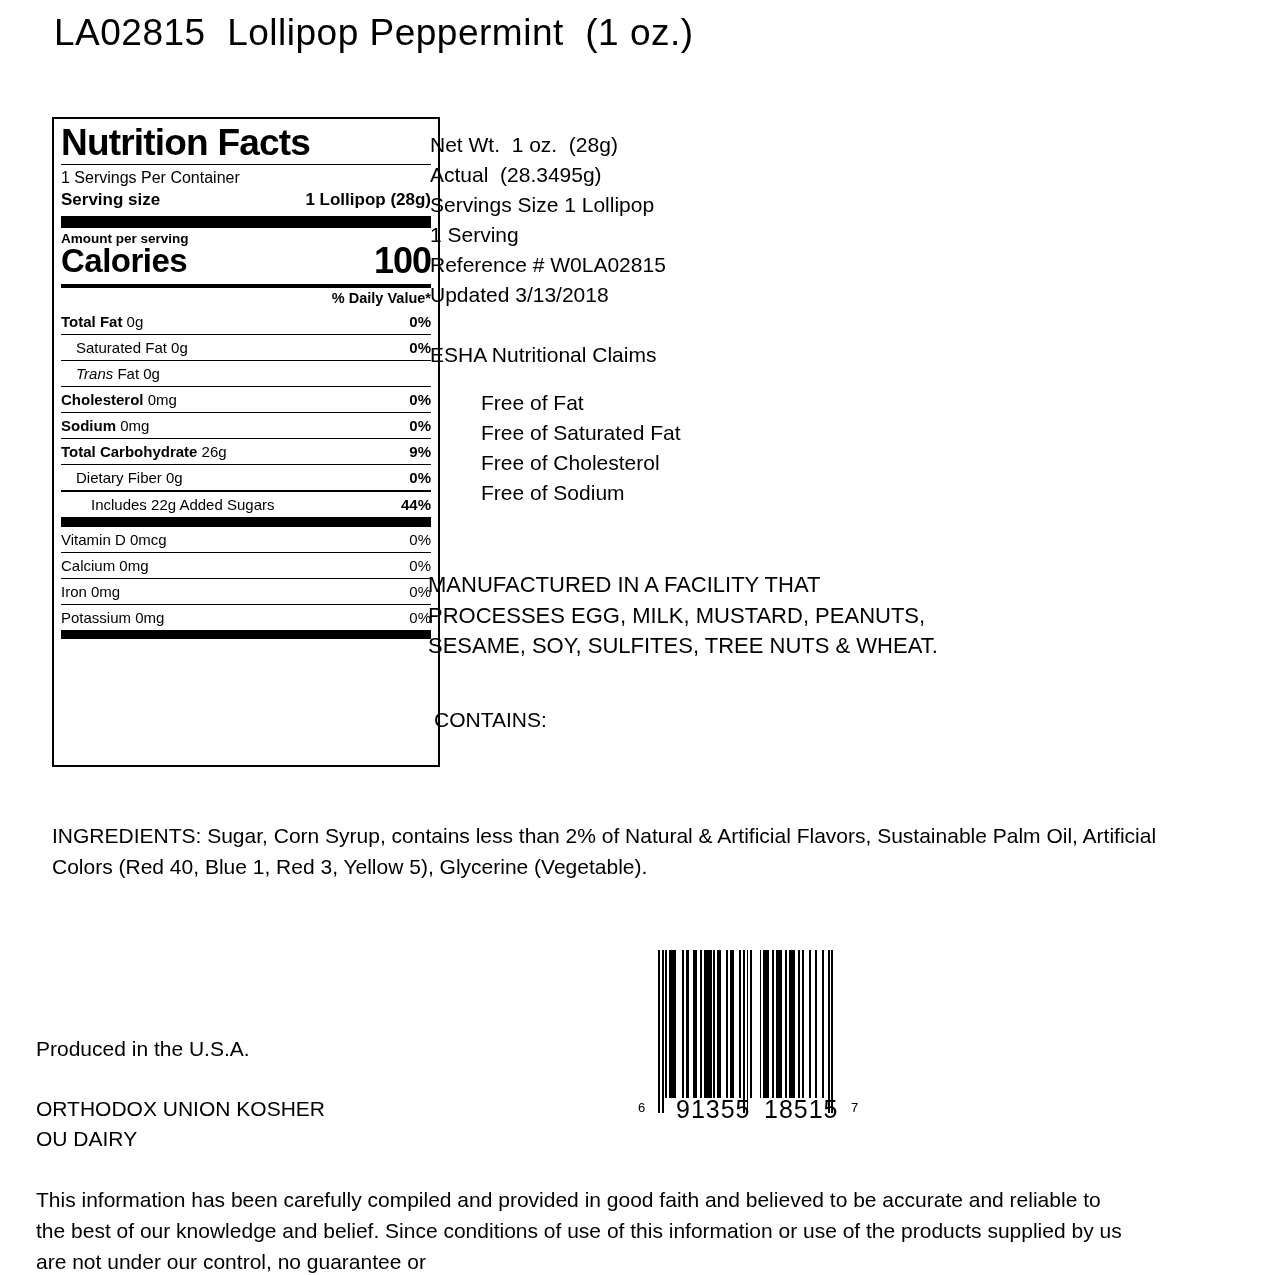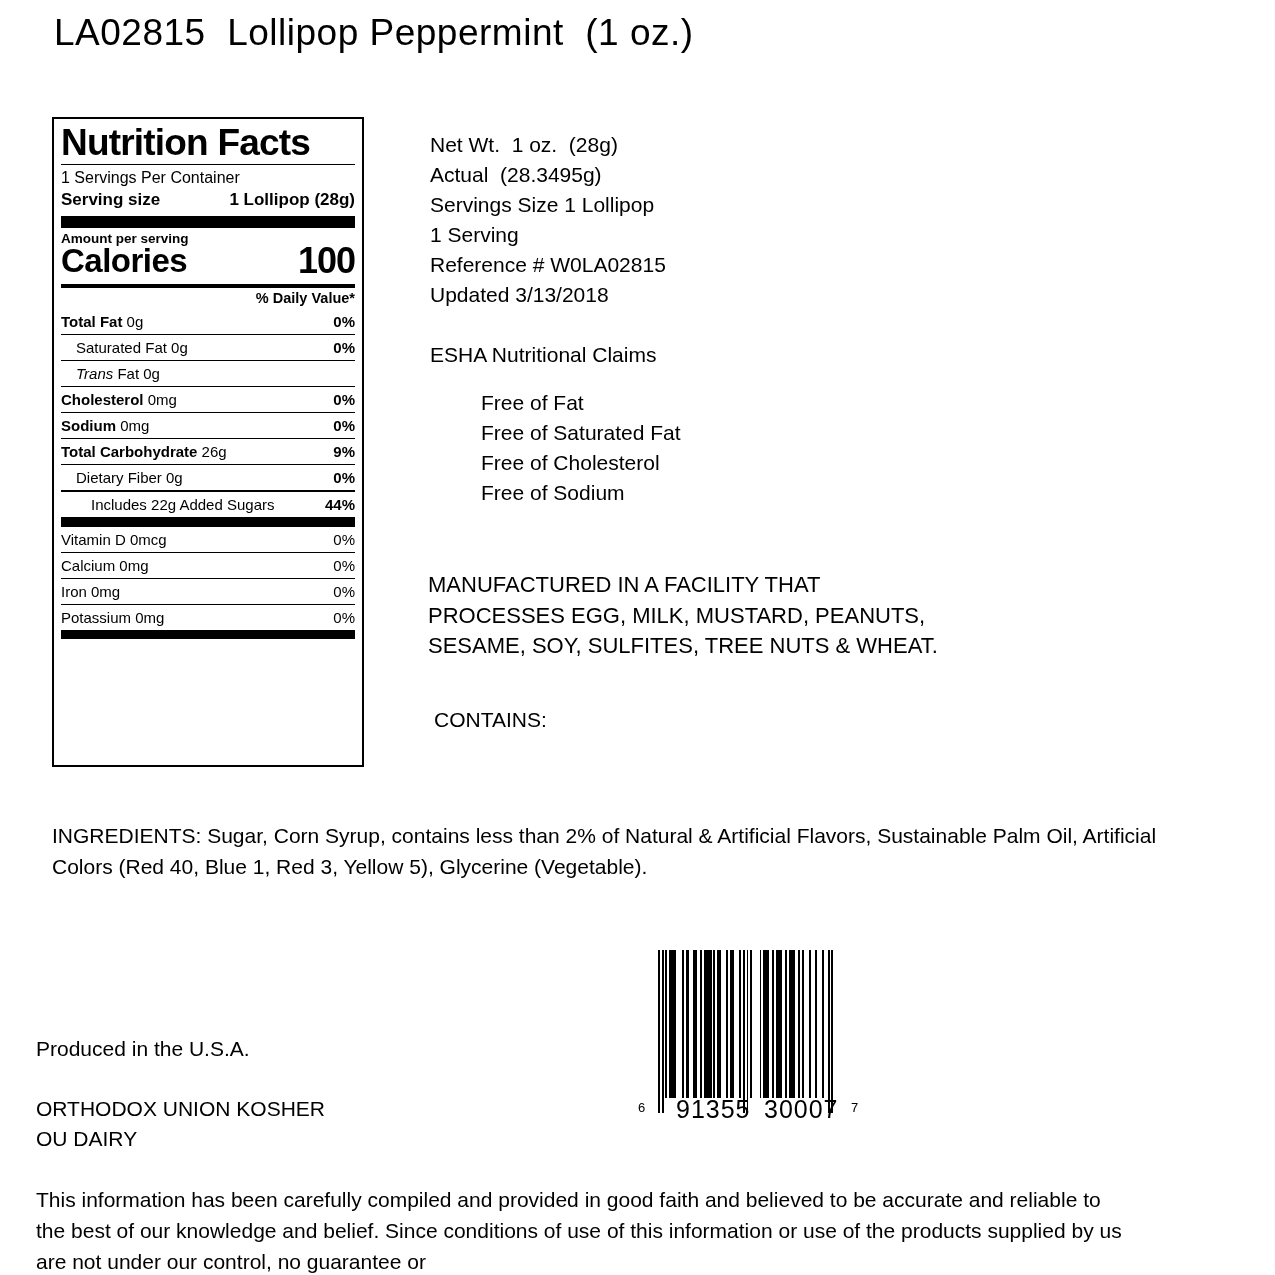--- a/index.html
+++ b/index.html
@@ -12,21 +12,21 @@
 
   
   #page-title {
     position:absolute; left:54px; top:12px;
     font-size:37px; letter-spacing:0.5px; white-space:pre;
   }
 
   
   #nf-panel {
     position:absolute; left:52px; top:117px;
-    width:312px; height:650px;
+    width:388px; height:650px;
     border:2px solid #000; background:#fff;
     padding:4px 7px 0 7px;
   }
   .nf-title {
     font-size:37px; font-weight:bold; letter-spacing:-0.8px;
     line-height:42px; margin-top:-1px;
   }
   .rule-thin   { border-top:1px solid #000; }
   .rule-med    { border-top:4px solid #000; }
   .rule-thick  { border-top:12px solid #000; }
@@ -310,21 +310,21 @@
       <i style="width: 1.85px;"></i>
       <i class="w" style="width: 5.55px;"></i>
       <i style="width: 1.85px;"></i>
       <i class="w" style="width: 3.7px;"></i>
       <i class="g" style="width: 1.85px;"></i>
       <i class="w" style="width: 1.85px;"></i>
       <i class="g" style="width: 1.85px;"></i>
     </div>
   <div class="upc-d" id="upc-left">6</div>
   <div class="upc-d" id="upc-g1">91355</div>
-  <div class="upc-d" id="upc-g2">30007</div>
+  <div class="upc-d" id="upc-g2">18515</div>
   <div class="upc-d" id="upc-right">7</div>
 </div>
 
 <div id="produced">Produced in the U.S.A.</div>
 <div id="kosher">
   <div>ORTHODOX UNION KOSHER</div>
   <div>OU DAIRY</div>
 </div>
 <div id="disclaimer">This information has been carefully compiled and provided in good faith and believed to be accurate and reliable to the best of our knowledge and belief. Since conditions of use of this information or use of the products supplied by us are not under our control, no guarantee or</div>
 

